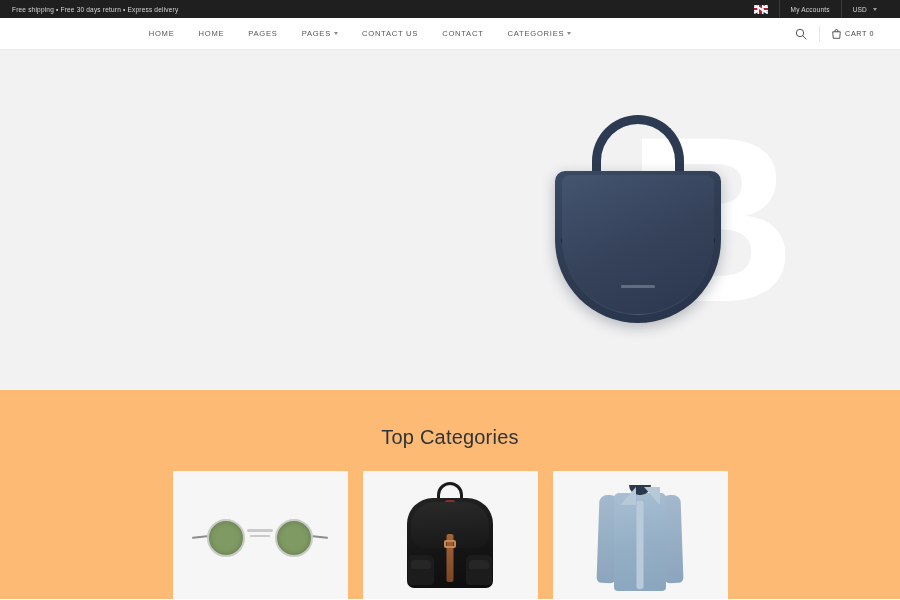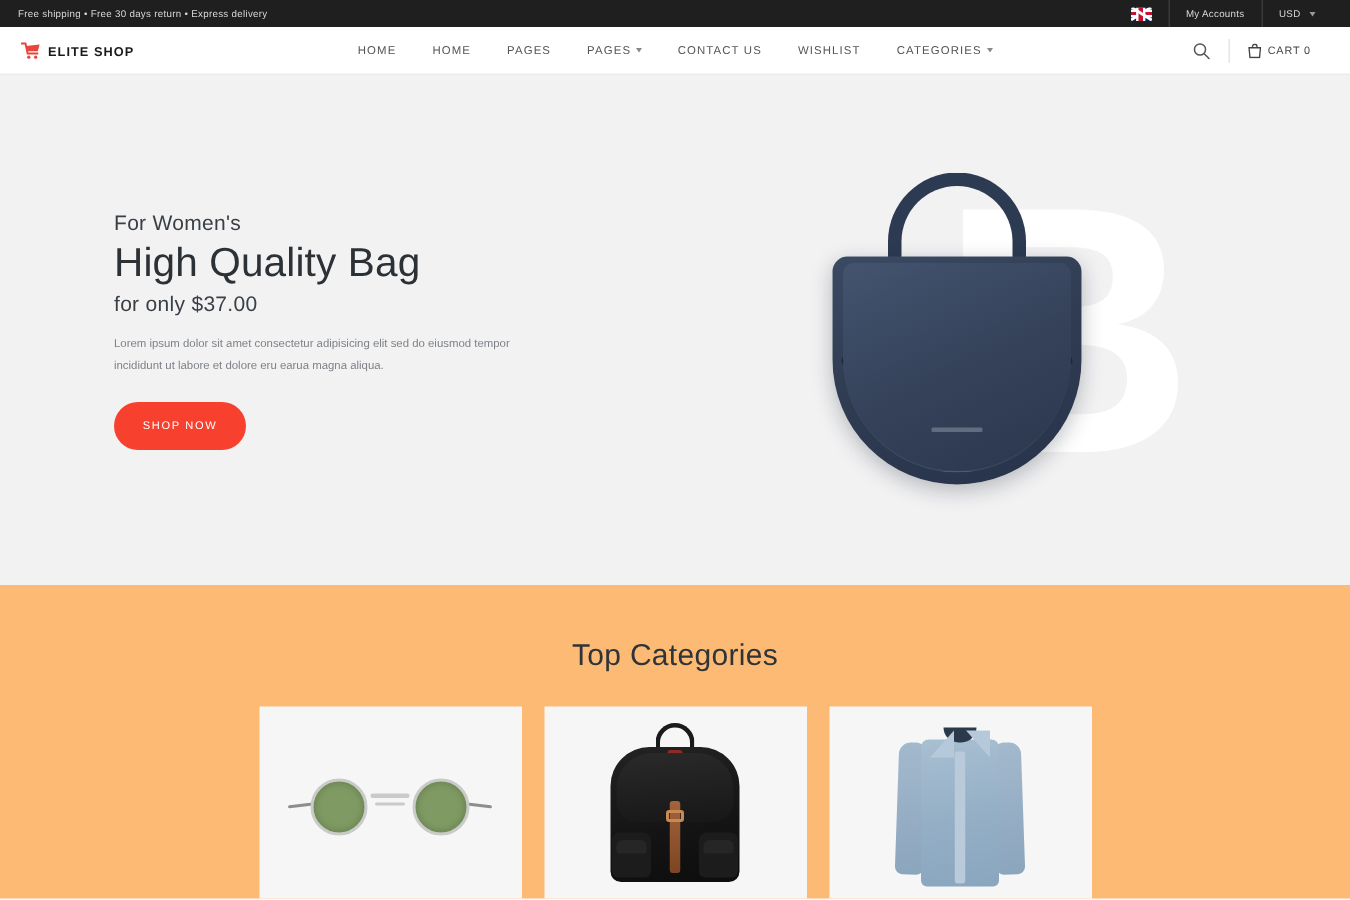--- a/index.html
+++ b/index.html
@@ -292,49 +292,40 @@
     </div>
     <div class="tb-cell">
       <span>USD</span>
       <span class="caret-sm"></span>
     </div>
   </div>
 </div>
 
 <div class="header">
 
-  <div class="logo">
-    <svg class="cart-glyph" width="13" height="12" viewBox="0 0 13 12">
-      <path d="M0.5 1 L3 1 L4.4 7.6 L11 7.6" stroke="#E8453C" stroke-width="1.3" fill="none" stroke-linecap="round"></path>
-      <path d="M3.4 2.6 L12.4 1.6 L11.2 6.2 L4.3 6.2 Z" fill="#E8453C"></path>
-      <circle cx="5.2" cy="10.1" r="1.1" fill="#E8453C"></circle>
-      <circle cx="9.8" cy="10.1" r="1.1" fill="#E8453C"></circle>
-    </svg>
-    <span class="logo-text">ELITE SHOP</span>
-  </div>
 
   <nav class="nav">
     <div class="nav-item">
       <span>HOME</span>
     </div>
     <div class="nav-item">
       <span>HOME</span>
     </div>
     <div class="nav-item">
       <span>PAGES</span>
     </div>
     <div class="nav-item">
       <span>PAGES</span>
       <span class="chev"></span>
     </div>
     <div class="nav-item">
       <span>CONTACT US</span>
     </div>
     <div class="nav-item">
-      <span>WISHLIST</span>
+      <span>CONTACT</span>
     </div>
     <div class="nav-item">
       <span>CATEGORIES</span>
       <span class="chev"></span>
     </div>
   </nav>
 
   <div class="header-right">
     <div class="hr-cell">
       <svg width="12" height="12" viewBox="0 0 12 12">
@@ -349,27 +340,20 @@
         <path d="M3 3 V2 a1.5 1.5 0 0 1 3 0 V3" stroke="#444" stroke-width="0.9" fill="none"></path>
       </svg>
       <span class="cart-label">CART 0</span>
     </div>
   </div>
 </div>
 
 <section class="hero">
   <div class="hero-inner">
 
-    <div class="hero-copy">
-      <div class="eyebrow">For Women's</div>
-      <h1 class="headline">High Quality Bag</h1>
-      <div class="subline">for only $37.00</div>
-      <p class="hero-desc">Lorem ipsum dolor sit amet consectetur adipisicing elit sed do eiusmod tempor incididunt ut labore et dolore eru earua magna aliqua.</p>
-      <button class="shop-btn">SHOP NOW</button>
-    </div>
 
     <div class="hero-art">
       <div class="watermark">B</div>
       <div class="bag-wrap">
         <div class="bag-handle"></div>
         <div class="bag-body">
           <div class="bag-stud l"></div>
           <div class="bag-stud r"></div>
         </div>
         <div class="bag-flap">

